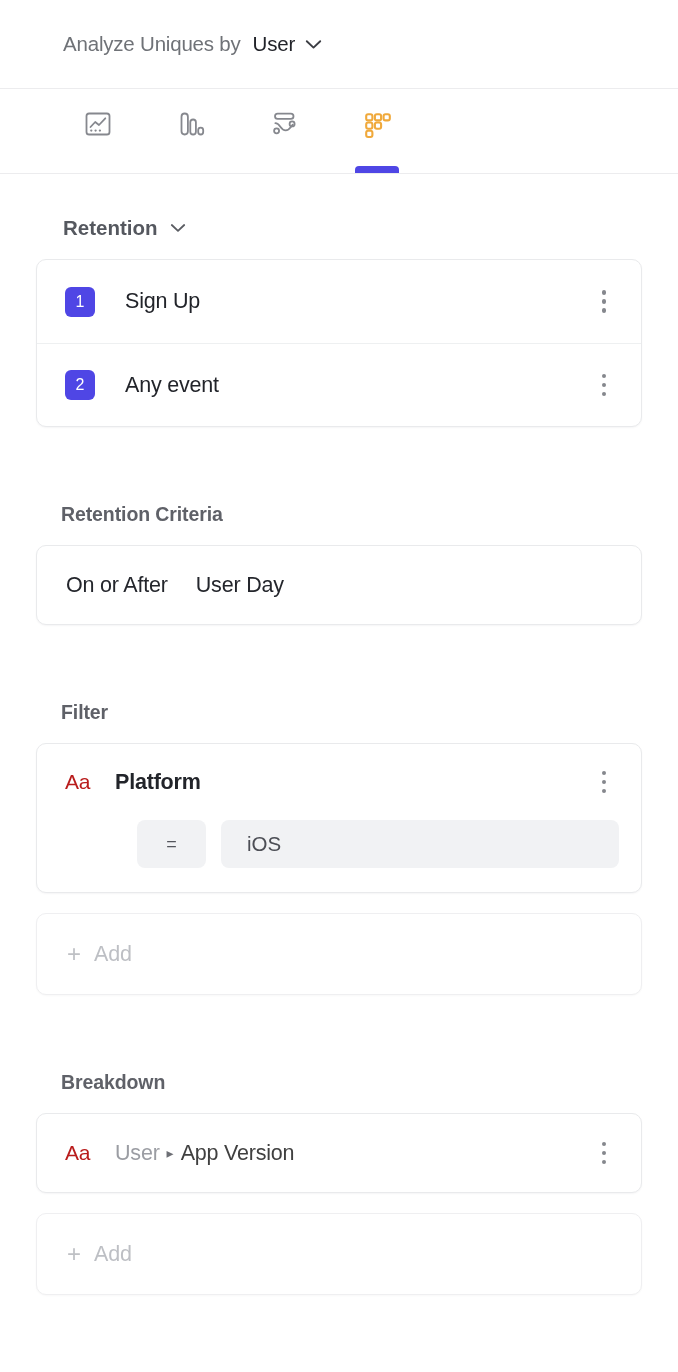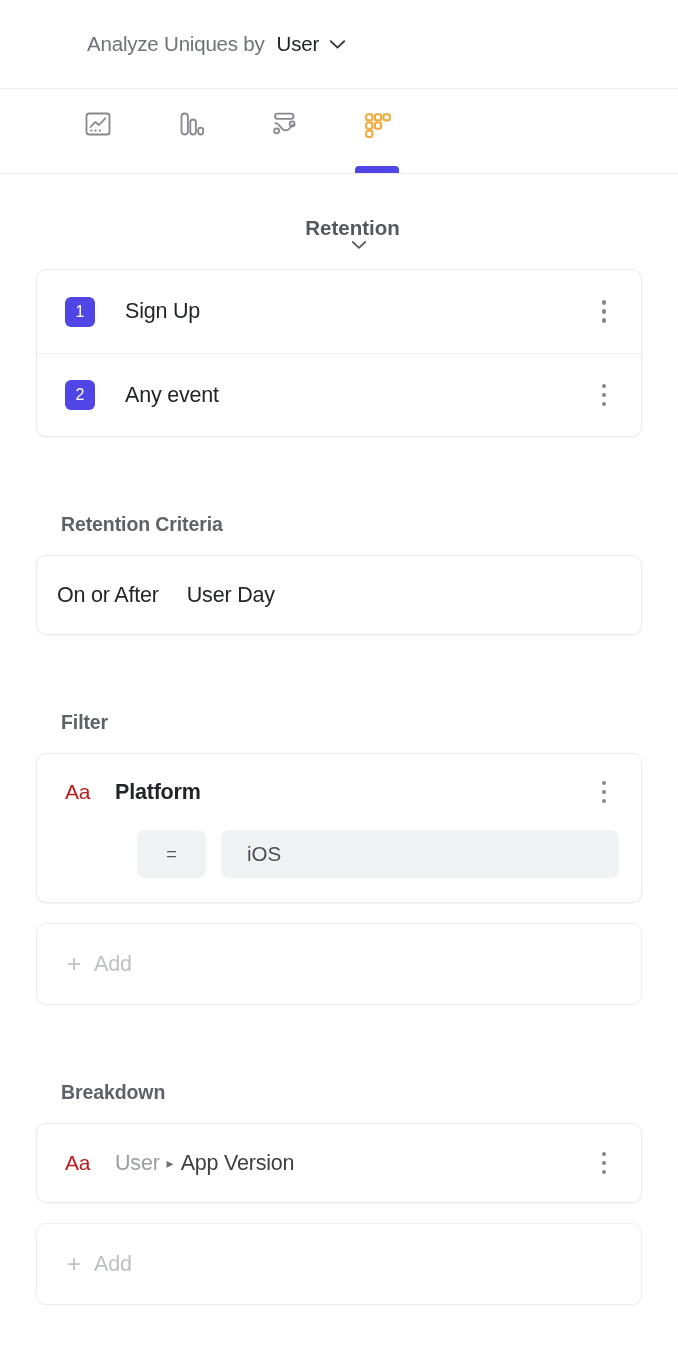--- a/index.html
+++ b/index.html
@@ -11,21 +11,21 @@
     font-family: "Liberation Sans", "DejaVu Sans", sans-serif;
     color: #2b2d33;
     overflow: hidden;
   }
 
   
   .header {
     height: 89px;
     display: flex;
     align-items: center;
-    padding-left: 87px;
+    padding-left: 63px;
     border-bottom: 1px solid #ececee;
     background: #fff;
   }
   .header-label {
     font-size: 20.5px;
     color: #6f7277;
     letter-spacing: -0.2px;
   }
   .header-value-wrap {
     display: flex;
@@ -90,21 +90,20 @@
     align-items: center;
   }
 
   .retention-title-row {
     margin-top: 42px;
     margin-left: 27px;
     margin-bottom: 19px;
     cursor: pointer;
     display: flex;
     align-items: center;
-    flex-direction: column;
   }
   .retention-title {
     font-size: 20.5px;
     font-weight: bold;
     color: #55585f;
   }
   .retention-title-row .chev { margin-left: 12px; }
 
   .card {
     border: 1px solid #e9eaec;
@@ -162,21 +161,21 @@
     margin-top: 76px;
     margin-left: 25px;
     margin-bottom: 19px;
   }
 
   
   .criteria-card {
     height: 80px;
     display: flex;
     align-items: center;
-    padding-left: 20px;
+    padding-left: 29px;
   }
   .criteria-part {
     font-size: 21.5px;
     color: #24262c;
     letter-spacing: -0.2px;
     cursor: pointer;
   }
   .criteria-part + .criteria-part { margin-left: 28px; }
 
   

